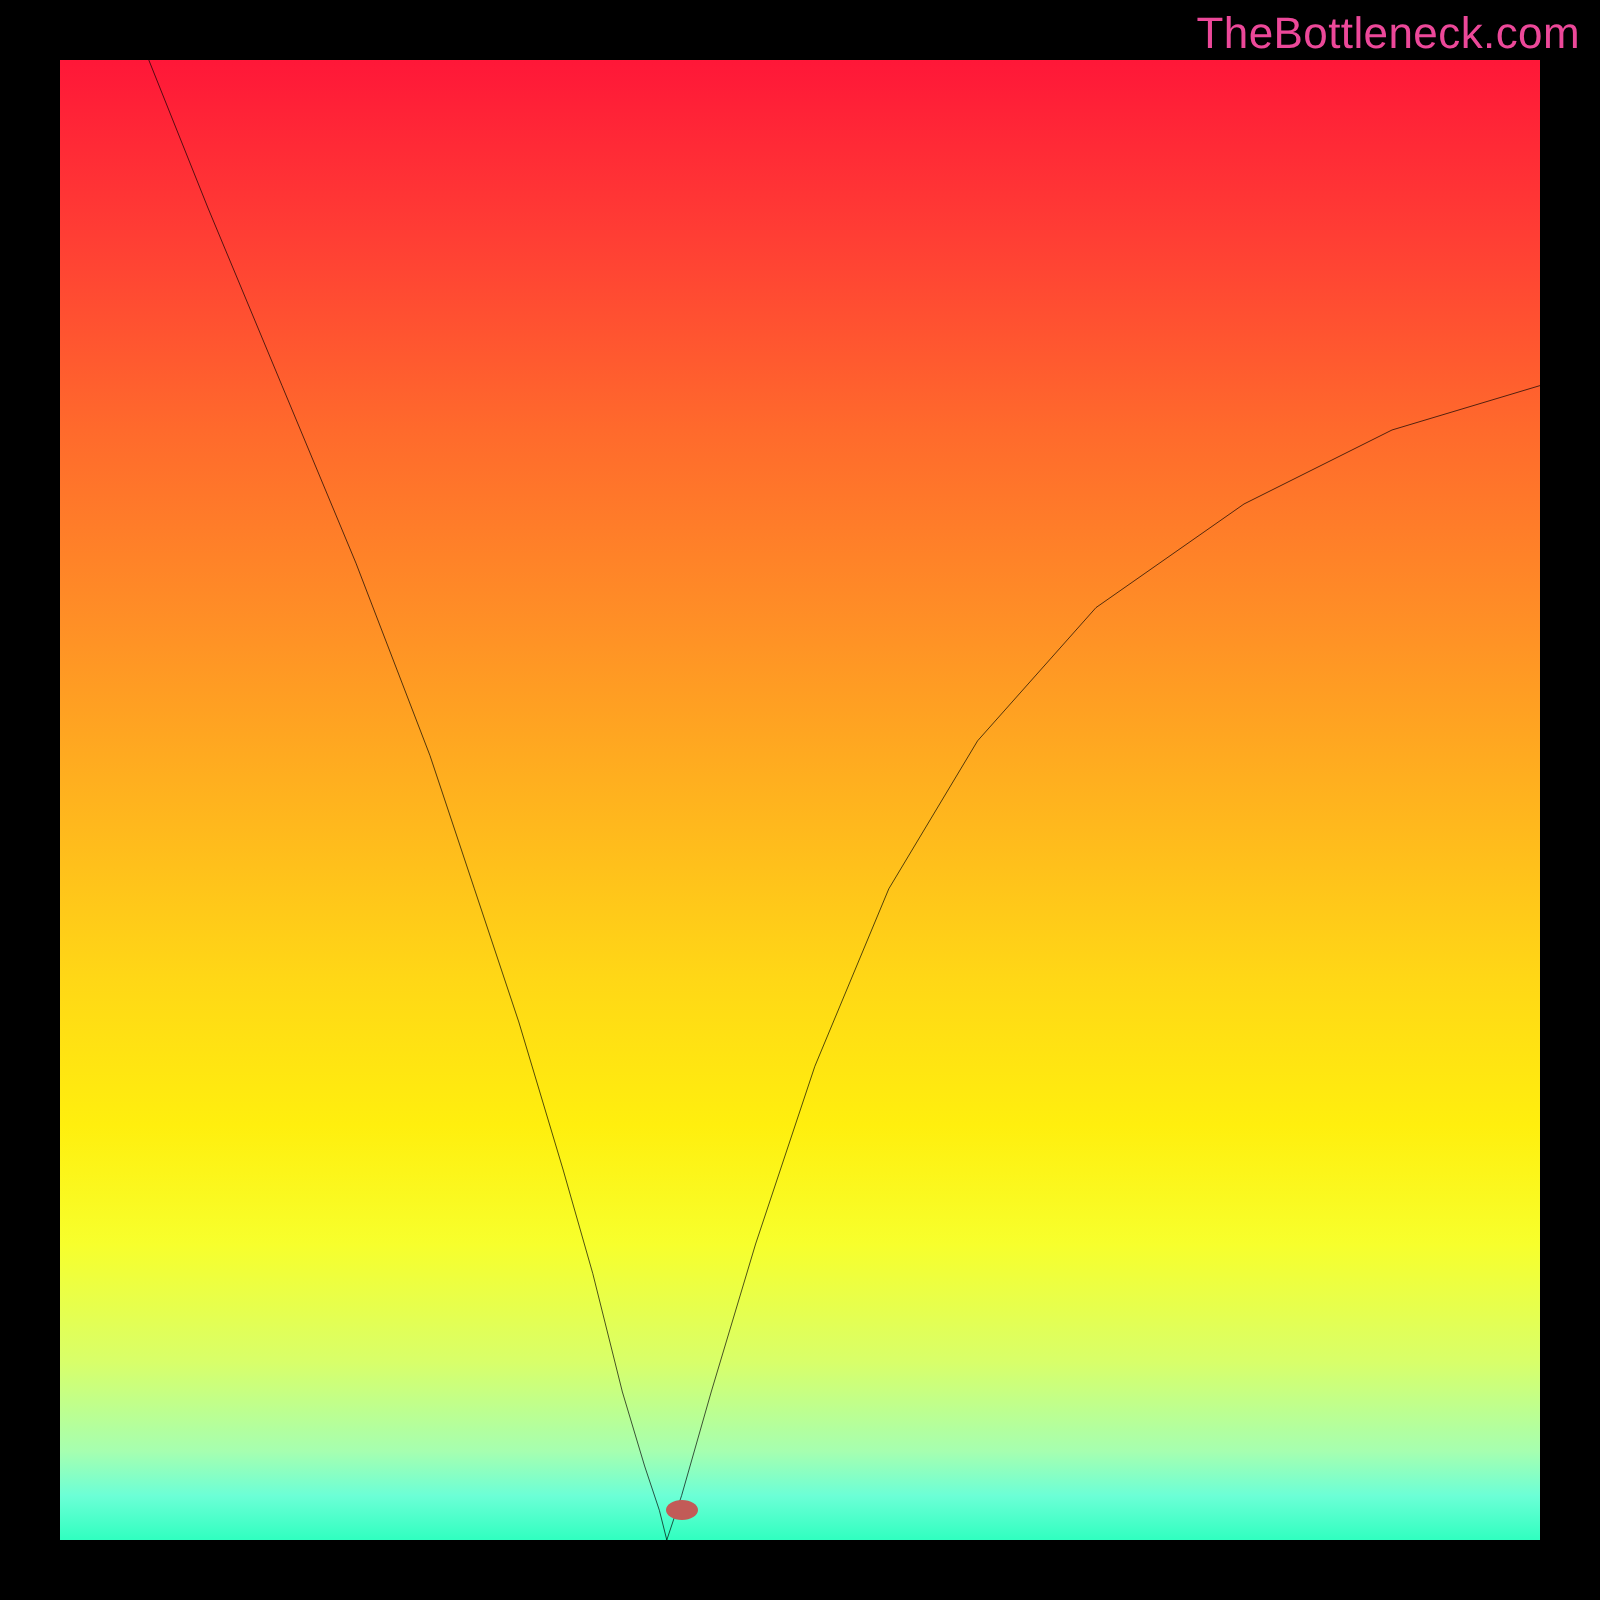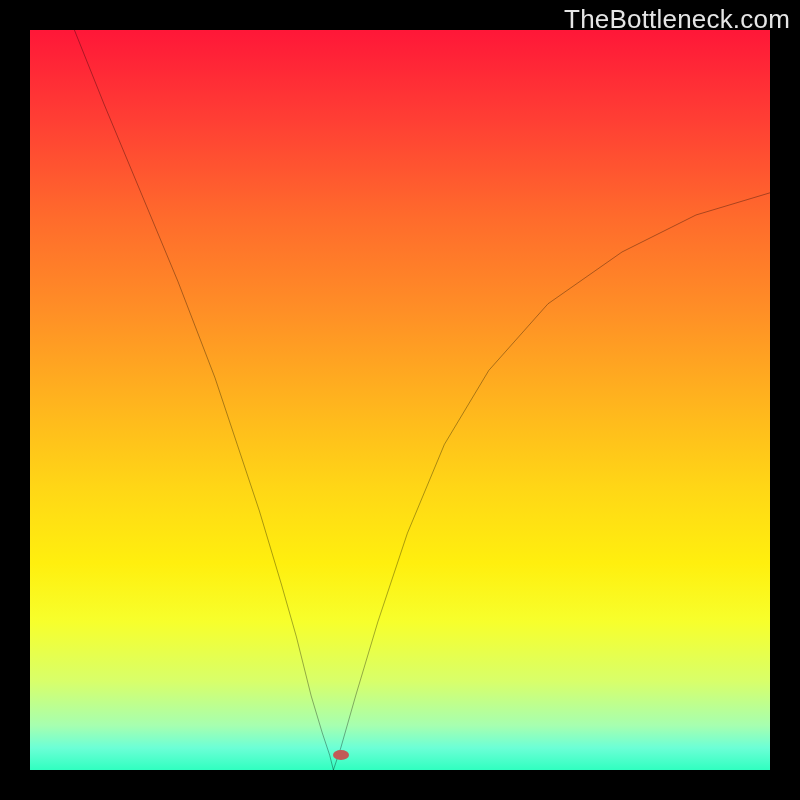--- a/index.html
+++ b/index.html
@@ -7,23 +7,23 @@
   .frame {
     position: relative;
     width: 800px;
     height: 800px;
     background: #000;
   }
   .watermark {
     position: absolute;
     top: 4px;
     right: 10px;
-    color: #e5e5e5;
+    color: #ec4899;
     font-family: Arial, Helvetica, sans-serif;
-    font-size: 26px;
+    font-size: 22px;
     font-weight: 500;
     letter-spacing: 0.2px;
     z-index: 5;
   }
   .plot-area {
     position: absolute;
     left: 30px;
     top: 30px;
     width: 740px;
     height: 740px;

